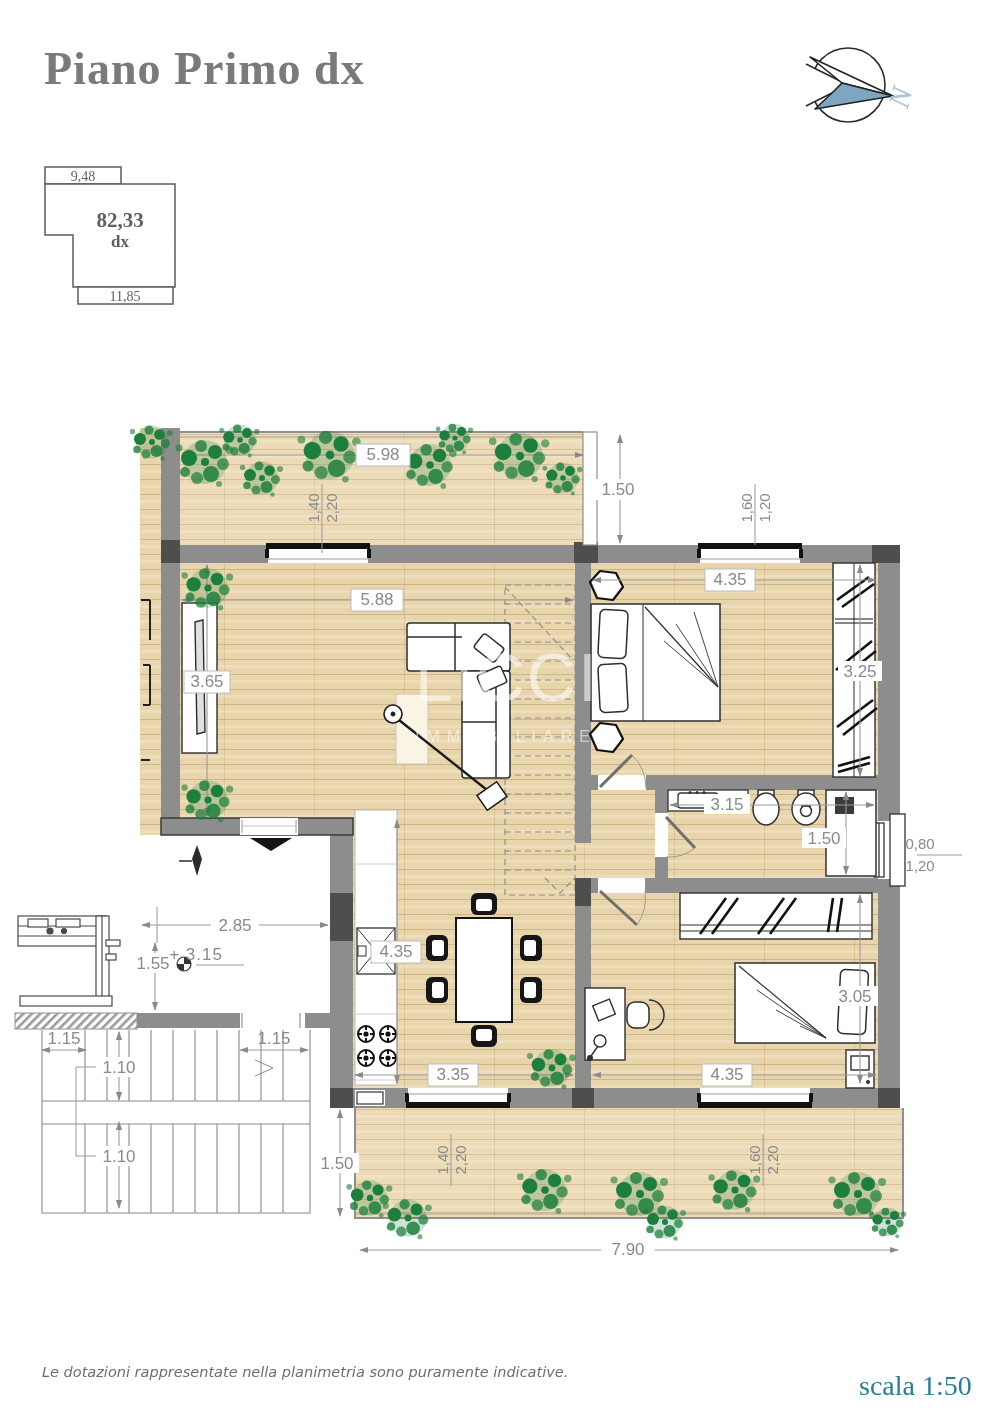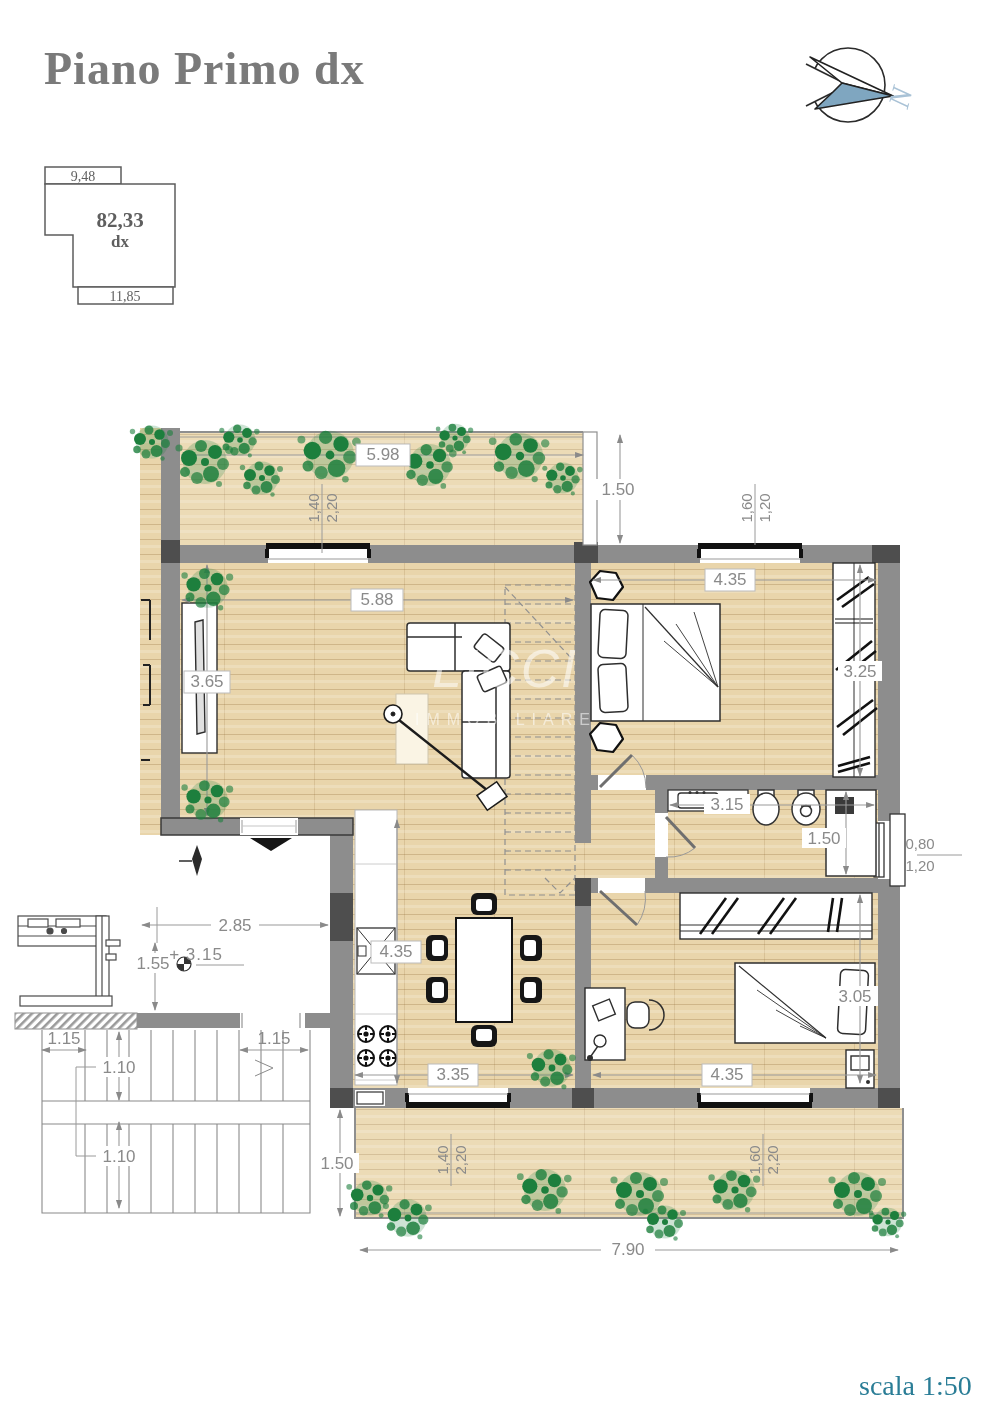--- a/index.html
+++ b/index.html
@@ -6,21 +6,21 @@
   .page{position:relative;width:1000px;height:1412px;background:#fff;overflow:hidden;
         font-family:"Liberation Sans",sans-serif;border-radius:22px;}
   .title{position:absolute;left:44px;top:42px;margin:0;
          font-family:"Liberation Serif",serif;font-weight:bold;font-size:46px;
          color:#7a7a7a;letter-spacing:1px;}
   .subtitle{position:absolute;left:45px;top:112px;
          font-family:"Liberation Serif",serif;font-weight:bold;font-size:26px;color:#8a8a8a;}
   .plansvg{position:absolute;left:0;top:0;}
   .watermark{position:absolute;left:415px;top:638px;width:180px;text-align:center;
          color:#ffffff;opacity:.55;z-index:6;pointer-events:none;}
-  .wm1{font-family:"Liberation Sans",sans-serif;font-size:53px;letter-spacing:2px;font-weight:400;font-style:italic;}
+  .wm1{font-family:"Liberation Sans",sans-serif;font-size:68px;letter-spacing:2px;font-weight:400;}
   .wm2{font-family:"Liberation Sans",sans-serif;font-size:16px;letter-spacing:7px;margin-top:12px;}
   .footer{position:absolute;left:42px;top:1362px;font-style:italic;font-size:14.5px;
          line-height:21px;color:#6e6e6e;font-family:"DejaVu Sans",sans-serif;}
   .scalebox{position:absolute;left:812px;top:1370px;font-family:"Liberation Serif",serif;
          font-size:28px;color:#2a7d96;margin-left:47px;}
   
   .dim line{stroke:#9a9a9a;stroke-width:1.1;marker-start:url(#ar);marker-end:url(#ar);}
   .aux{stroke:#9a9a9a;stroke-width:1;fill:none;}
   text.dn{font-family:"Liberation Sans",sans-serif;font-size:17px;fill:#8a8a8a;text-anchor:middle;}
   text.dns{font-size:15px;}
@@ -569,16 +569,17 @@
       <text class="dn" x="628" y="1255">7.90</text>
     </g>
   </svg>
 
   <div class="watermark">
     <div class="wm1">LICCI</div>
     <div class="wm2">IMMOBILIARE</div>
   </div>
 
   <div class="footer">
+    <div>Le dotazioni rappresentate nella planimetria sono puramente indicative.</div>
   </div>
   <div class="scalebox">scala 1:50</div>
 
 </div>
 
 </body></html>

